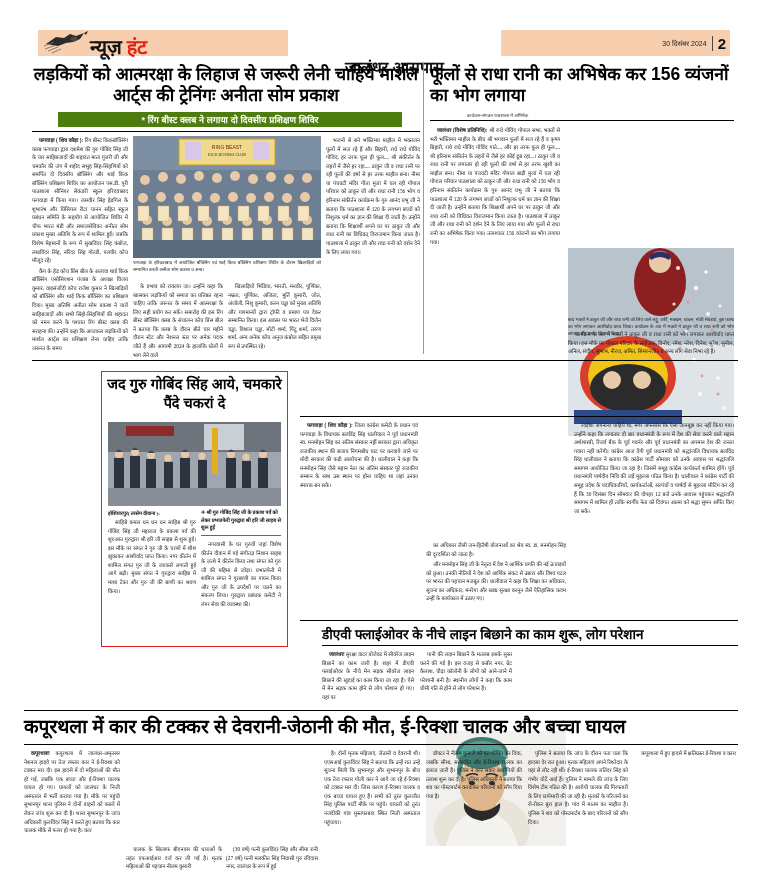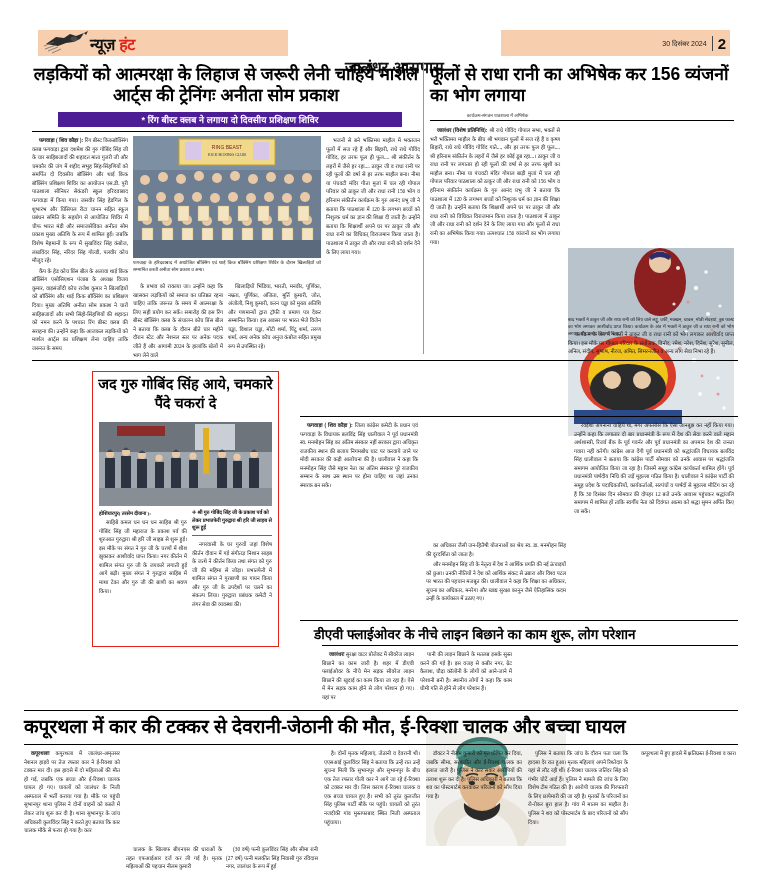--- a/index.html
+++ b/index.html
@@ -8,40 +8,40 @@
     font-family:"Liberation Serif","DejaVu Serif",serif;
     color:#111;overflow:hidden;position:relative;
   }
   .page{position:relative;width:768px;height:890px;background:#fff;}
 
   
   .masthead{position:absolute;left:38px;top:30px;width:692px;height:26px;display:flex;align-items:stretch;}
   .mh-left{width:250px;background:#f7cfae;position:relative;display:flex;align-items:center;}
   .mh-logo{position:absolute;left:2px;top:-4px;width:52px;height:30px;}
   .mh-brand{position:absolute;left:52px;top:3px;font-family:"Liberation Sans","DejaVu Sans",sans-serif;
-    font-weight:bold;font-size:16px;letter-spacing:-.3px;color:#111;white-space:nowrap;}
+    font-weight:bold;font-size:20px;letter-spacing:-.3px;color:#111;white-space:nowrap;}
   .mh-brand .hot{color:#e2231a;}
   .mh-mid{flex:1;display:flex;align-items:center;justify-content:center;background:#fff;}
   .mh-mid span{font-family:"Liberation Sans","DejaVu Sans",sans-serif;font-weight:bold;font-size:16px;color:#111;margin-top:48px;}
   .mh-right{width:225px;background:#f7cfae;display:flex;align-items:center;justify-content:flex-end;padding-right:4px;}
   .mh-date{font-size:7px;color:#222;margin-right:5px;font-family:"Liberation Sans","DejaVu Sans",sans-serif;}
   .mh-pageno{font-family:"Liberation Sans","DejaVu Sans",sans-serif;font-weight:bold;font-size:15px;
     border-left:1px solid #444;padding-left:5px;line-height:1;color:#111;}
 
   
   .hl{font-family:"Liberation Sans","DejaVu Sans",sans-serif;font-weight:bold;color:#000;line-height:1.18;}
   .body-col{font-size:5.3px;line-height:1.62;text-align:justify;color:#1a1a1a;
     font-family:"Liberation Serif","DejaVu Serif",serif;}
   .body-col p{margin:0 0 2px 0;text-indent:7px;}
   .dl{font-weight:bold;}
   .cap{font-size:4.6px;line-height:1.5;color:#222;text-align:justify;}
 
   
   .s1-head{position:absolute;left:32px;top:64px;width:388px;text-align:center;font-size:17.5px;}
-  .s1-band{position:absolute;left:58px;top:112px;width:344px;height:15px;background:#4c1d95;
+  .s1-band{position:absolute;left:58px;top:112px;width:344px;height:15px;background:#4d7c0f;
     color:#fff;font-family:"Liberation Sans","DejaVu Sans",sans-serif;font-weight:bold;font-size:9px;
     display:flex;align-items:center;justify-content:center;letter-spacing:.1px;}
   .s1-rule{position:absolute;left:32px;top:131px;width:388px;border-top:1px solid #000;}
 
   .s1-c1{position:absolute;left:32px;top:136px;width:96px;height:218px;}
   .s1-photo{position:absolute;left:133px;top:136px;width:188px;height:122px;}
   .s1-photocap{position:absolute;left:133px;top:260px;width:188px;}
   .s1-c2{position:absolute;left:133px;top:282px;width:90px;height:72px;}
   .s1-c3{position:absolute;left:228px;top:282px;width:93px;height:72px;}
   .s1-c4{position:absolute;left:326px;top:136px;width:94px;height:218px;}
@@ -53,39 +53,39 @@
   .s2-c1{position:absolute;left:430px;top:126px;width:130px;height:228px;}
   .s2-photo{position:absolute;left:568px;top:126px;width:166px;height:188px;}
   .s2-photocap{position:absolute;left:568px;top:317px;width:166px;}
   .s2-c2{position:absolute;left:568px;top:330px;width:166px;height:24px;}
 
   
   .hr-thin{position:absolute;border-top:1px solid #000;}
   .vr-thin{position:absolute;border-left:1px solid #999;}
 
   
-  .s3-box{position:absolute;left:92px;top:371px;width:185px;height:274px;border:1.4px solid #e2231a;text-decoration:underline;}
+  .s3-box{position:absolute;left:101px;top:371px;width:185px;height:274px;border:1.4px solid #e2231a;text-decoration:underline;}
   .s3-head{position:absolute;left:0;top:3px;width:185px;text-align:center;font-size:14.5px;line-height:1.3;}
   .s3-photo{position:absolute;left:6px;top:50px;width:173px;height:84px;}
   .s3-byline{position:absolute;left:6px;top:138px;width:88px;font-size:5px;}
   .s3-c1{position:absolute;left:6px;top:146px;width:88px;height:122px;}
   .s3-bullet{position:absolute;left:99px;top:137px;width:80px;font-size:5.1px;font-weight:bold;
     border-bottom:1px solid #666;padding-bottom:3px;line-height:1.5;}
   .s3-c2{position:absolute;left:99px;top:168px;width:80px;height:100px;}
 
   
   .s4-head{position:absolute;left:300px;top:371px;width:438px;font-size:17px;line-height:1.25;}
   .s4-rule{position:absolute;left:300px;top:416px;width:438px;border-top:1px solid #000;}
   .s4-c1{position:absolute;left:300px;top:421px;width:118px;height:194px;}
   .s4-portrait{position:absolute;left:426px;top:421px;width:140px;height:115px;}
   .s4-c2{position:absolute;left:426px;top:541px;width:140px;height:74px;}
   .s4-c3{position:absolute;left:574px;top:421px;width:160px;height:194px;}
 
   
-  .s5-head{position:absolute;left:314px;top:627px;width:416px;font-size:13.5px;}
+  .s5-head{position:absolute;left:322px;top:627px;width:416px;font-size:13.5px;}
   .s5-rule{position:absolute;left:322px;top:645px;width:416px;border-top:1px solid #000;}
   .s5-c1{position:absolute;left:322px;top:650px;width:92px;height:56px;}
   .s5-c2{position:absolute;left:420px;top:650px;width:92px;height:56px;}
 
   
   .s6-rule-top{position:absolute;left:24px;top:710px;width:714px;border-top:1.6px solid #000;}
   .s6-head{position:absolute;left:24px;top:716px;width:714px;text-align:left;font-size:19px;}
   .s6-rule{position:absolute;left:24px;top:744px;width:714px;border-top:1px solid #000;}
   .s6-c1{position:absolute;left:24px;top:749px;width:96px;height:118px;}
   .s6-c2{position:absolute;left:126px;top:845px;width:96px;height:24px;}

